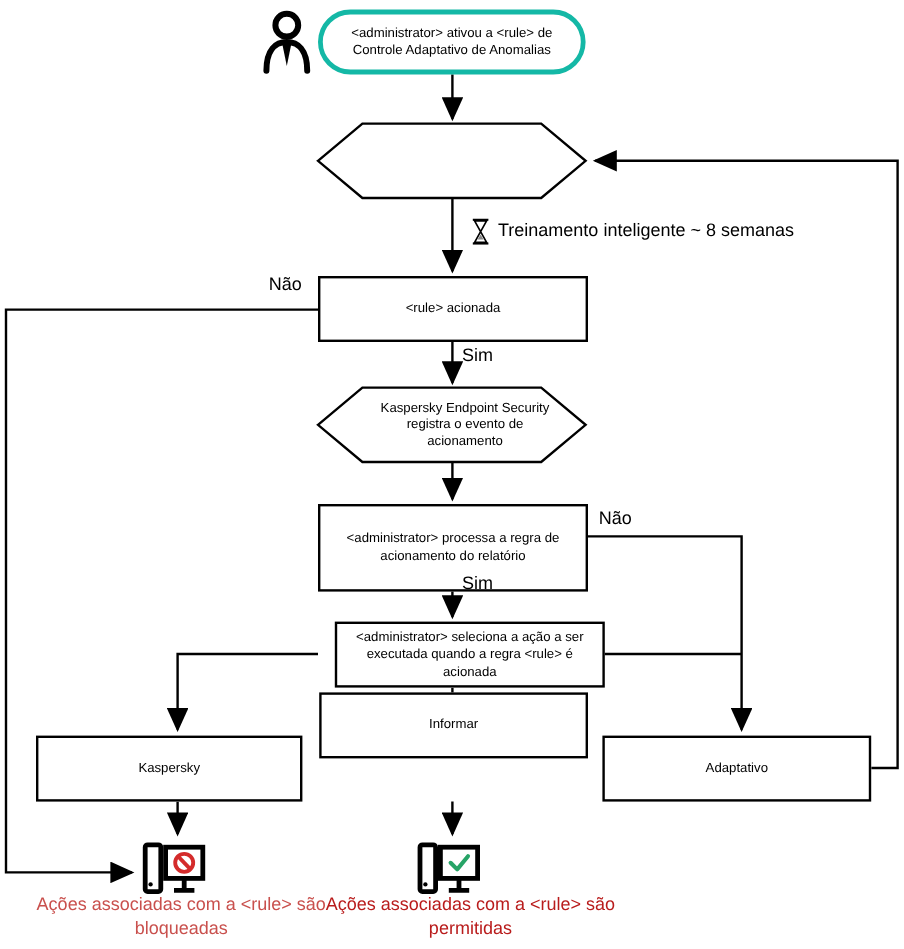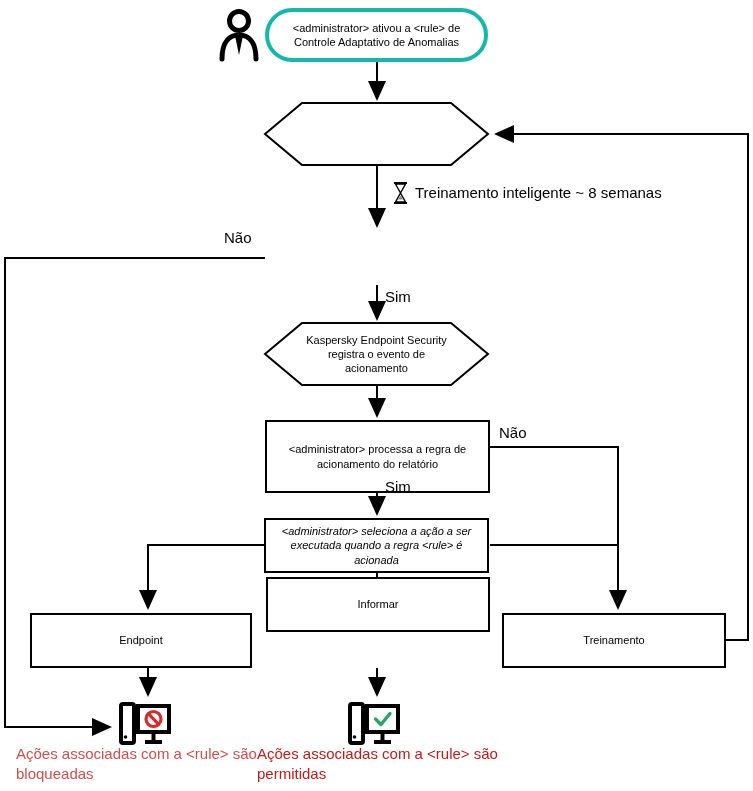--- a/index.html
+++ b/index.html
@@ -15,21 +15,21 @@
     box-sizing:border-box;padding:4px 14px;
   }
   .rect{border:2px solid #000;}
   .oval{border:4px solid #14b8a6;border-radius:28px;}
   .hextext{background:transparent;padding:0 30px;}
   .biglabel{
     position:absolute;font-size:15px;line-height:1.25;color:#000;
     white-space:nowrap;
   }
   .result{
-    position:absolute;font-size:15px;line-height:1.3;text-align:left;width:270px;
+    position:absolute;font-size:15px;line-height:1.3;text-align:center;width:270px;
     white-space:normal;
   }
   .result.blocked{color:#c9504d;}
   .result.allowed{color:#b91c1c;}
   .note{display:flex;align-items:center;gap:7px;}
 </style>
 </head>
 <body>
 
 <div id="stage">
@@ -75,47 +75,50 @@
     <svg width="15" height="22" viewBox="0 0 15 22">
       <path d="M1,1 H14 M1,21 H14" stroke="#000" stroke-width="2" fill="none"></path>
       <path d="M2.5,2 H12.5 L2.5,20 H12.5 Z" stroke="#000" stroke-width="1.4" fill="none"></path>
       <path d="M5,17.5 L10,17.5 L7.5,13.5 Z" fill="#888"></path>
     </svg>
     <span>Treinamento inteligente ~ 8 semanas</span>
   </div>
 
   <div class="biglabel" style="left:224px;top:229px;">Não</div>
 
+  <div class="node rect abs" style="left:265px;top:230px;width:225px;height:55px;">
+    <span>&lt;rule&gt; acionada</span>
+  </div>
 
   <div class="biglabel" style="left:385px;top:288px;">Sim</div>
 
-  <div class="node hextext abs" style="left:267px;top:323px;width:219px;height:62px;">
+  <div class="node hextext abs" style="left:278px;top:323px;width:219px;height:62px;">
     <span>Kaspersky Endpoint Security registra o evento de acionamento</span>
   </div>
 
   <div class="node rect abs" style="left:265px;top:420px;width:225px;height:73px;">
     <span>&lt;administrator&gt; processa a regra de acionamento do relatório</span>
   </div>
 
   <div class="biglabel" style="left:499px;top:424px;">Não</div>
 
   <div class="biglabel" style="left:385px;top:478px;">Sim</div>
 
-  <div class="node rect abs" style="left:264px;top:518px;width:225px;height:55px;font-style:italic;">
+  <div class="node rect abs" style="left:279px;top:518px;width:225px;height:55px;">
     <span>&lt;administrator&gt; seleciona a ação a ser executada quando a regra &lt;rule&gt; é acionada</span>
   </div>
 
   <div class="node rect abs" style="left:30px;top:613px;width:222px;height:55px;">
-    <span>Endpoint</span>
+    <span>Kaspersky</span>
   </div>
   <div class="node rect abs" style="left:266px;top:577px;width:224px;height:55px;">
     <span>Informar</span>
   </div>
   <div class="node rect abs" style="left:502px;top:613px;width:224px;height:55px;">
-    <span>Treinamento</span>
+    <span>Adaptativo</span>
   </div>
 
   <svg class="abs" style="left:118px;top:700px;" width="54" height="48" viewBox="0 0 54 48">
     <rect x="3" y="4" width="13" height="39" rx="2" fill="none" stroke="#000" stroke-width="4"></rect>
     <circle cx="7.5" cy="37" r="1.8" fill="#000"></circle>
     <rect x="20" y="6" width="31" height="26" fill="none" stroke="#000" stroke-width="4"></rect>
     <line x1="35.5" y1="32" x2="35.5" y2="40" stroke="#000" stroke-width="4"></line>
     <line x1="27" y1="42" x2="44" y2="42" stroke="#000" stroke-width="4"></line>
     <g>
       <circle cx="35.5" cy="19" r="7.5" fill="none" stroke="#d42b2b" stroke-width="3.2"></circle>

